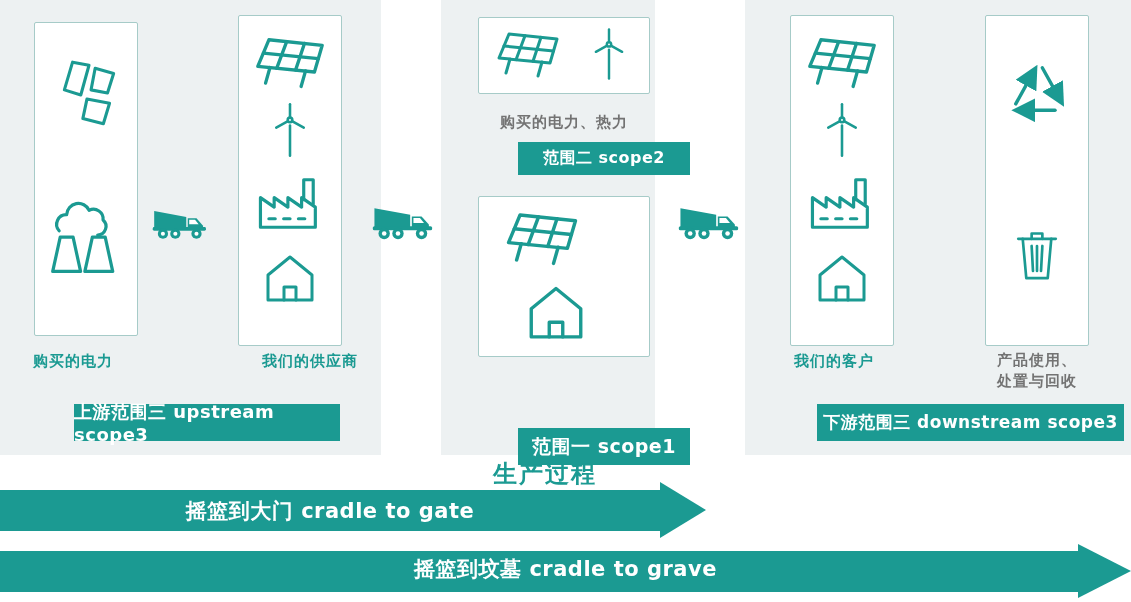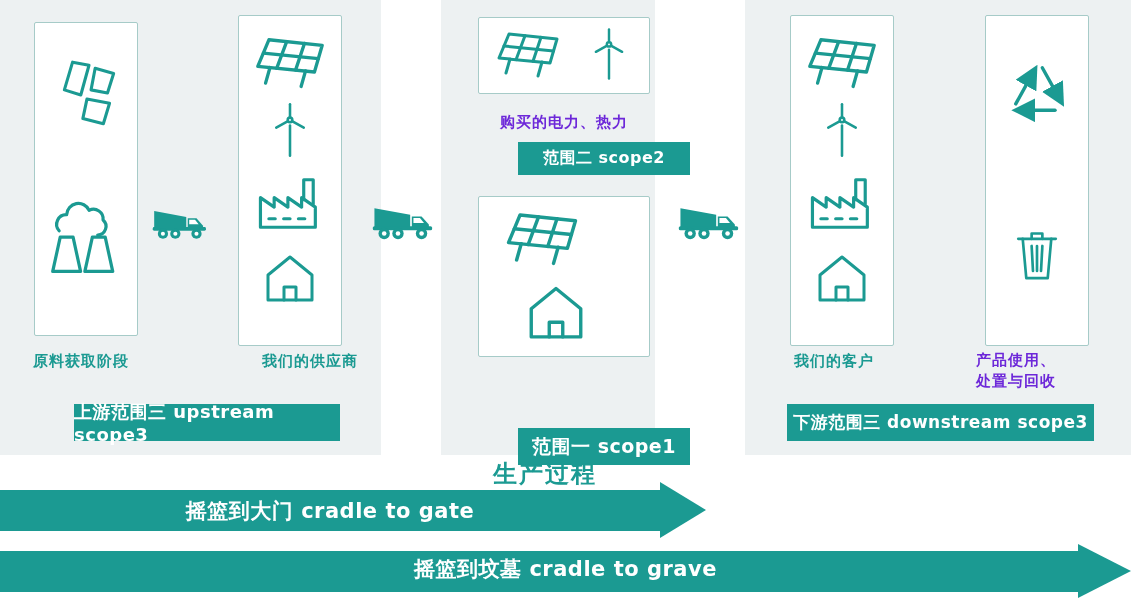--- a/index.html
+++ b/index.html
@@ -9,21 +9,21 @@
     font-family:"DejaVu Sans","Liberation Sans",sans-serif; overflow:hidden;
   }
   .panel { position:absolute; top:0; height:455px; background:#edf1f2; }
   .obox  { position:absolute; background:#ffffff; border:1px solid #a6cbc8; border-radius:2px; }
   .icon  { position:absolute; color:#1b9a92; display:block; }
   .caption {
     position:absolute; color:#1b9a92; font-weight:bold; font-size:15px;
     letter-spacing:1px; white-space:nowrap;
   }
   .cap2 {
-    position:absolute; color:#6d28d9; font-weight:bold; font-size:15px;
+    position:absolute; color:#737373; font-weight:bold; font-size:15px;
     text-align:center; line-height:21px; letter-spacing:1px;
   }
   .banner {
     position:absolute; background:#1b9a92; color:#ffffff; font-weight:bold;
     display:flex; align-items:center; justify-content:center; letter-spacing:0.5px;margin-left:40px;
   }
   .arrow-body { position:absolute; background:#1b9a92; }
   .arrow-head { position:absolute; width:0; height:0; }
   .arrow-label {
     position:absolute; color:#ffffff; font-weight:bold; font-size:21px;
@@ -159,21 +159,21 @@
   <svg class="icon" style="left:268px;top:100px;width:44px;height:60px">
       <use href="#i-wind"></use>
     </svg>
   <svg class="icon" style="left:252px;top:172px;width:76px;height:64px">
       <use href="#i-factory"></use>
     </svg>
   <svg class="icon" style="left:258px;top:248px;width:64px;height:58px">
       <use href="#i-house"></use>
     </svg>
 
-  <div class="caption" style="left:33px;top:352px">原料获取阶段</div>
+  <div class="caption" style="left:33px;top:352px">购买的电力</div>
   <div class="caption" style="left:262px;top:352px">我们的供应商</div>
   <div class="banner" style="left:34px;top:404px;width:266px;height:37px;font-size:18px">上游范围三  upstream scope3</div>
 
   <svg class="icon" style="left:372px;top:199px;width:78px;height:43px">
       <use href="#i-truck"></use>
     </svg>
 
   <div class="obox" style="left:478px;top:17px;width:172px;height:77px"></div>
   <svg class="icon" style="left:492px;top:28px;width:72px;height:52px">
       <use href="#i-solar"></use>
@@ -215,25 +215,25 @@
 
   <div class="obox" style="left:985px;top:15px;width:104px;height:331px"></div>
   <svg class="icon" style="left:1003px;top:55px;width:68px;height:68px">
       <use href="#i-recycle"></use>
     </svg>
   <svg class="icon" style="left:1012px;top:224px;width:50px;height:60px">
       <use href="#i-trash"></use>
     </svg>
 
   <div class="caption" style="left:794px;top:352px">我们的客户</div>
-  <div class="cap2" style="left:964px;top:350px;width:104px">
+  <div class="cap2" style="left:985px;top:350px;width:104px">
     <span style="display:block">产品使用、</span>
     <span style="display:block">处置与回收</span>
   </div>
-  <div class="banner" style="left:747px;top:404px;width:307px;height:37px;font-size:17px">下游范围三  downstream scope3</div>
+  <div class="banner" style="left:777px;top:404px;width:307px;height:37px;font-size:17px">下游范围三  downstream scope3</div>
 
   <div class="prod-label" style="left:480px;top:458px;width:130px">生产过程</div>
 
   <div class="arrow-body" style="left:0;top:490px;width:660px;height:41px"></div>
   <div class="arrow-head" style="left:660px;top:482px;border-top:28px solid transparent;border-bottom:28px solid transparent;border-left:46px solid #1b9a92"></div>
   <div class="arrow-label" style="left:0;top:490px;width:660px;height:41px">摇篮到大门 cradle to gate</div>
 
   <div class="arrow-body" style="left:0;top:551px;width:1078px;height:41px"></div>
   <div class="arrow-head" style="left:1078px;top:544px;border-top:27px solid transparent;border-bottom:27px solid transparent;border-left:53px solid #1b9a92"></div>
   <div class="arrow-label" style="left:0;top:551px;width:1131px;height:35px">摇篮到坟墓 cradle to grave</div>

